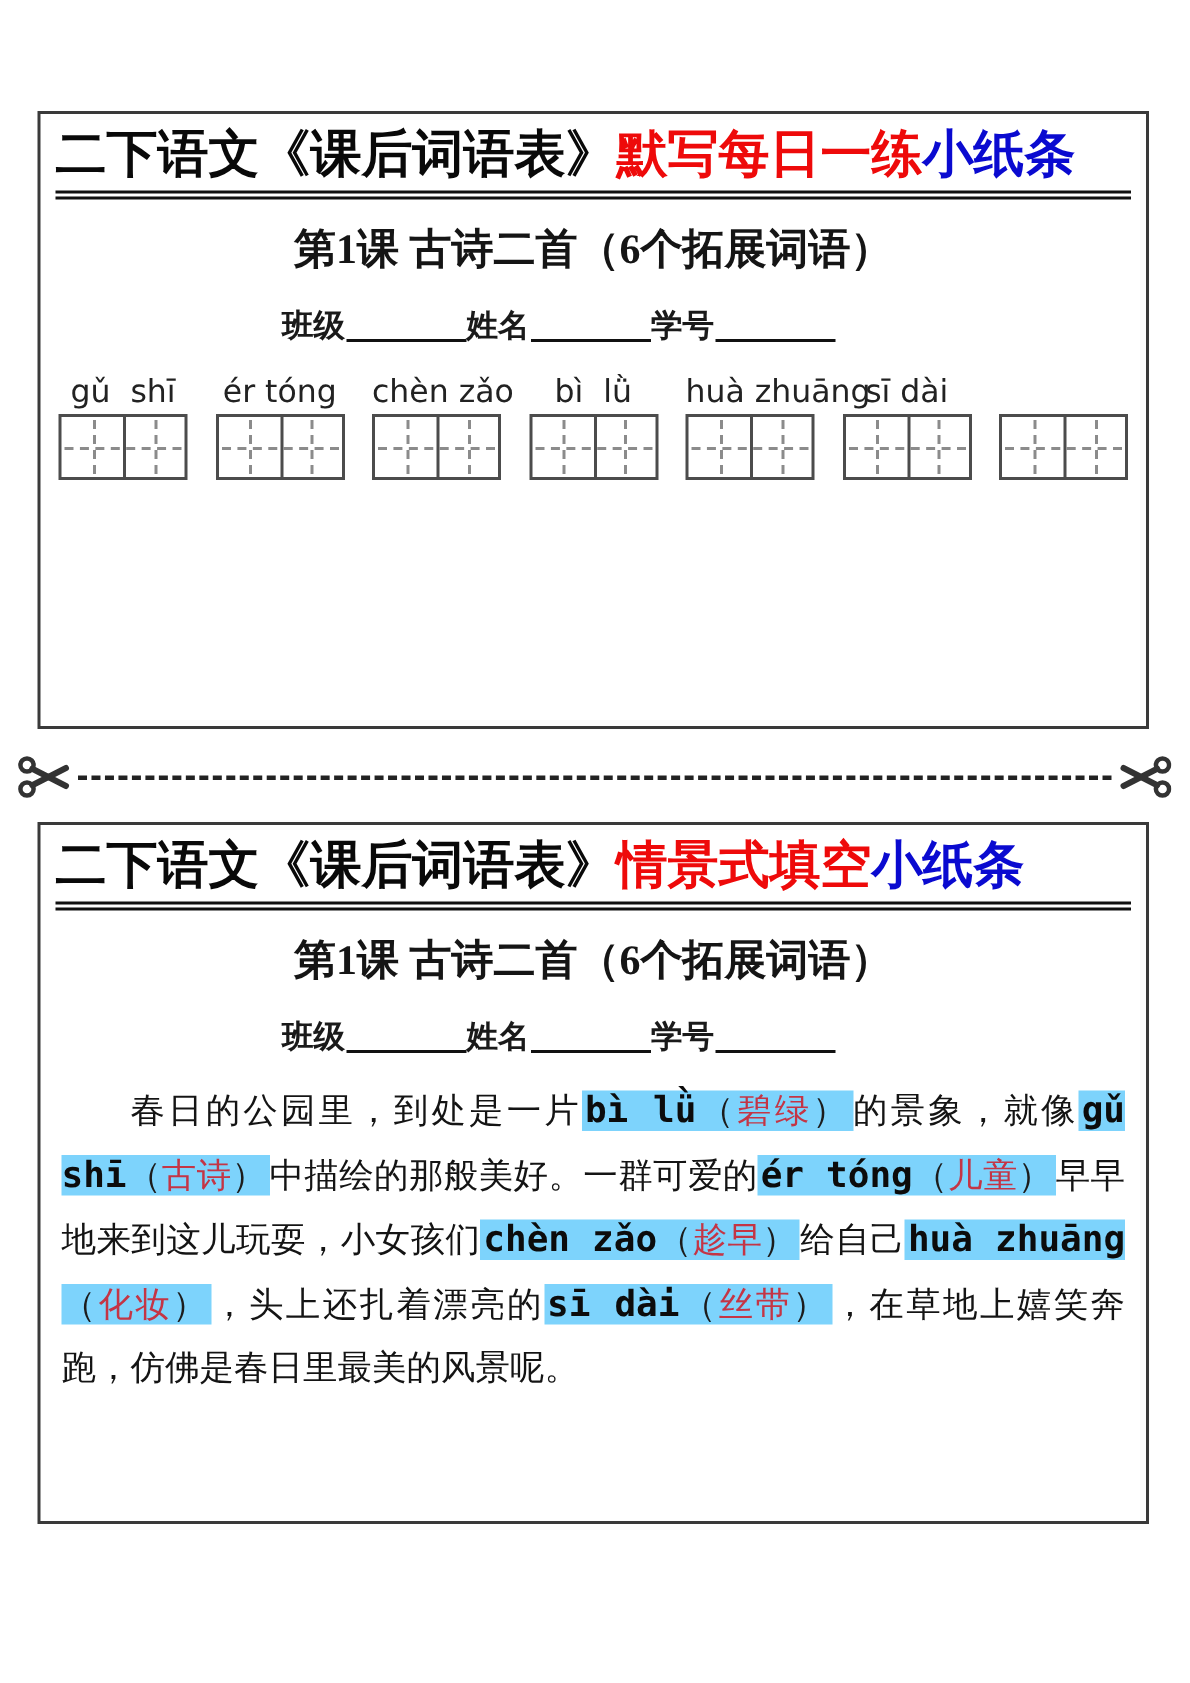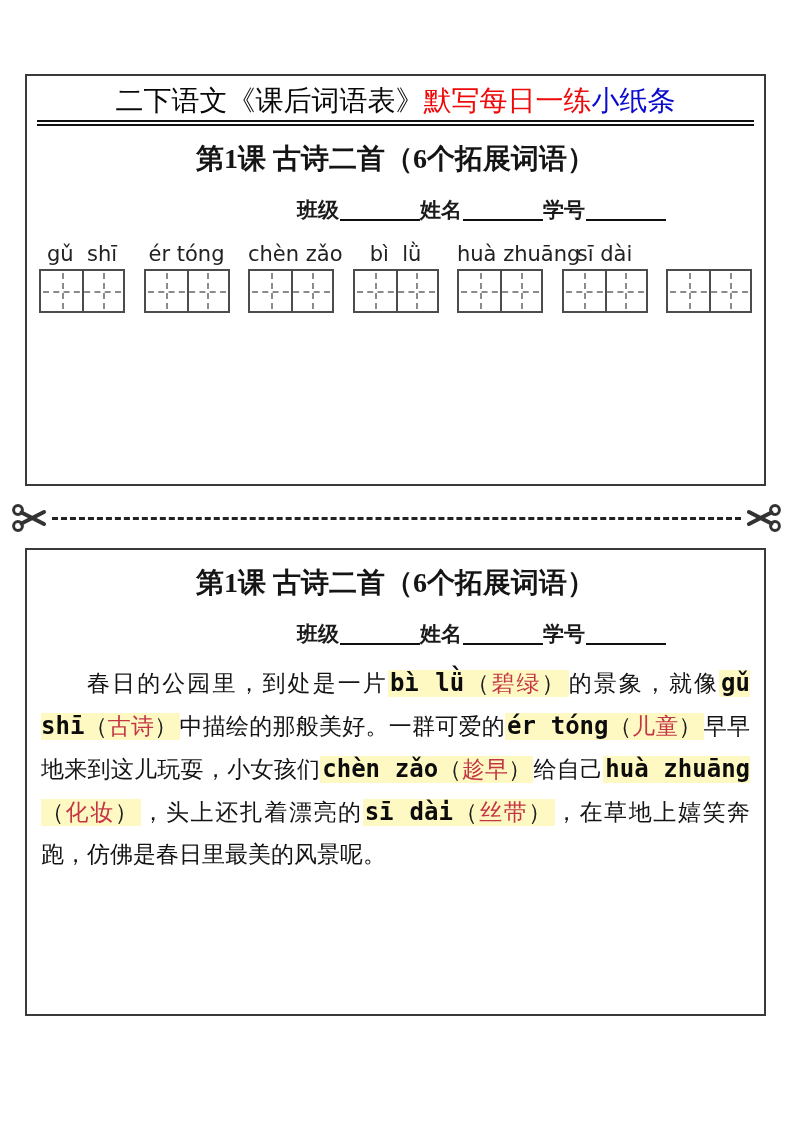--- a/index.html
+++ b/index.html
@@ -5,30 +5,30 @@
   * { margin:0; padding:0; box-sizing:border-box; }
   html,body { background:#ffffff; }
   body { font-family:"Liberation Serif","DejaVu Serif",serif; color:#111; }
   .page { position:relative; width:793px; height:1122px; background:#fff; margin:0 auto; overflow:hidden; }
 
   
   .sheet { position:absolute; left:25px; width:741px; border:2px solid #3a3a3a; background:#fff; }
   .sheet1 { top:74px;  height:412px; }
   .sheet2 { top:548px; height:468px; }
 
-  .title { margin:8px 10px 0; text-align:center; font-weight:400; font-size:28px;
+  .title { margin:8px 10px 0; text-align:left; font-weight:700; font-size:34px;
            line-height:1.18; letter-spacing:0px; white-space:nowrap;
            border-bottom:6px double #111; padding-bottom:3px; }
   .t-black { color:#090909; }
   .t-red   { color:#ee0a0a; }
   .t-blue  { color:#0a0ad0; }
 
   .subtitle { margin-top:14px; text-align:center; font-weight:bold; font-size:28px; color:#151515; }
 
-  .fields { display:flex; justify-content:flex-end; margin-top:18px; padding:0 98px 0 52px;
+  .fields { display:flex; justify-content:center; margin-top:18px; padding:0 98px 0 52px;
             font-size:21px; font-weight:bold; color:#1a1a1a; }
   .field { white-space:nowrap; }
   .blank-line { display:inline-block; width:80px; height:22px; border-bottom:2px solid #111;
                 vertical-align:-4px; margin-left:1px; }
 
   
   .pinyin-row { display:flex; justify-content:space-between; padding:0 12px; margin-top:18px; }
   .py-slot { width:86px; text-align:center; font-family:"DejaVu Sans","Liberation Sans",sans-serif;
              font-size:21px; color:#222; white-space:pre; overflow:visible; }
   .grid-row { display:flex; justify-content:space-between; padding:0 12px; margin-top:3px; }
@@ -42,21 +42,21 @@
   
   .cutline { position:absolute; left:12px; right:12px; top:499px; height:38px;
              display:flex; align-items:center; }
   .cutline .dash { flex:1; border-top:3.5px dashed #222; margin:0 4px; }
   .scissors { width:36px; height:34px; flex:0 0 auto; }
   .scissors.flip { transform:scaleX(-1); }
 
   
   .story { margin:14px 14px 0; font-size:23px; line-height:42px; text-align:justify;
            text-indent:2em; color:#141414; font-weight:500; }
-  .blank { background:#fef9c3; padding:1px 2px; }
+  .blank { background:#7dd3fc; padding:1px 2px; }
   .blank .py { font-family:"DejaVu Sans Mono","Liberation Mono",monospace; font-weight:bold;
                font-size:24px; color:#0c0c0c; }
   .blank .paren { color:#1c1c1c; }
   .blank .ans { color:#c43545; }
 </style>
 </head>
 <body>
 
 <div class="page">
 
@@ -135,20 +135,23 @@
     <div class="dash"></div>
     <svg class="scissors flip" viewBox="0 0 36 34">
       <circle cx="6" cy="9" r="4.4" fill="none" stroke="#333" stroke-width="3"></circle>
       <circle cx="6" cy="25" r="4.4" fill="none" stroke="#333" stroke-width="3"></circle>
       <line x1="9.5" y1="11.5" x2="32" y2="23" stroke="#333" stroke-width="4" stroke-linecap="round"></line>
       <line x1="9.5" y1="22.5" x2="32" y2="11" stroke="#333" stroke-width="4" stroke-linecap="round"></line>
     </svg>
   </div>
 
   <section class="sheet sheet2">
+    <div class="title">
+      <span class="t-black">二下语文《课后词语表》</span><span class="t-red">情景式填空</span><span class="t-blue">小纸条</span>
+    </div>
     <div class="subtitle">第1课 古诗二首（6个拓展词语）</div>
     <div class="fields">
       <span class="field"><span>班级</span><span class="blank-line"></span></span>
       <span class="field"><span>姓名</span><span class="blank-line"></span></span>
       <span class="field"><span>学号</span><span class="blank-line"></span></span>
     </div>
     <p class="story"><span>春日的公园里，到处是一片</span><span class="blank"><b class="py">bì lǜ</b><span class="paren">（</span><span class="ans">碧绿</span><span class="paren">）</span></span><span>的景象，就像</span><span class="blank"><b class="py">gǔ shī</b><span class="paren">（</span><span class="ans">古诗</span><span class="paren">）</span></span><span>中描绘的那般美好。一群可爱的</span><span class="blank"><b class="py">ér tóng</b><span class="paren">（</span><span class="ans">儿童</span><span class="paren">）</span></span><span>早早地来到这儿玩耍，小女孩们</span><span class="blank"><b class="py">chèn zǎo</b><span class="paren">（</span><span class="ans">趁早</span><span class="paren">）</span></span><span>给自己</span><span class="blank"><b class="py">huà zhuāng</b><span class="paren">（</span><span class="ans">化妆</span><span class="paren">）</span></span><span>，头上还扎着漂亮的</span><span class="blank"><b class="py">sī dài</b><span class="paren">（</span><span class="ans">丝带</span><span class="paren">）</span></span><span>，在草地上嬉笑奔跑，仿佛是春日里最美的风景呢。</span></p>
   </section>
 
 </div>

